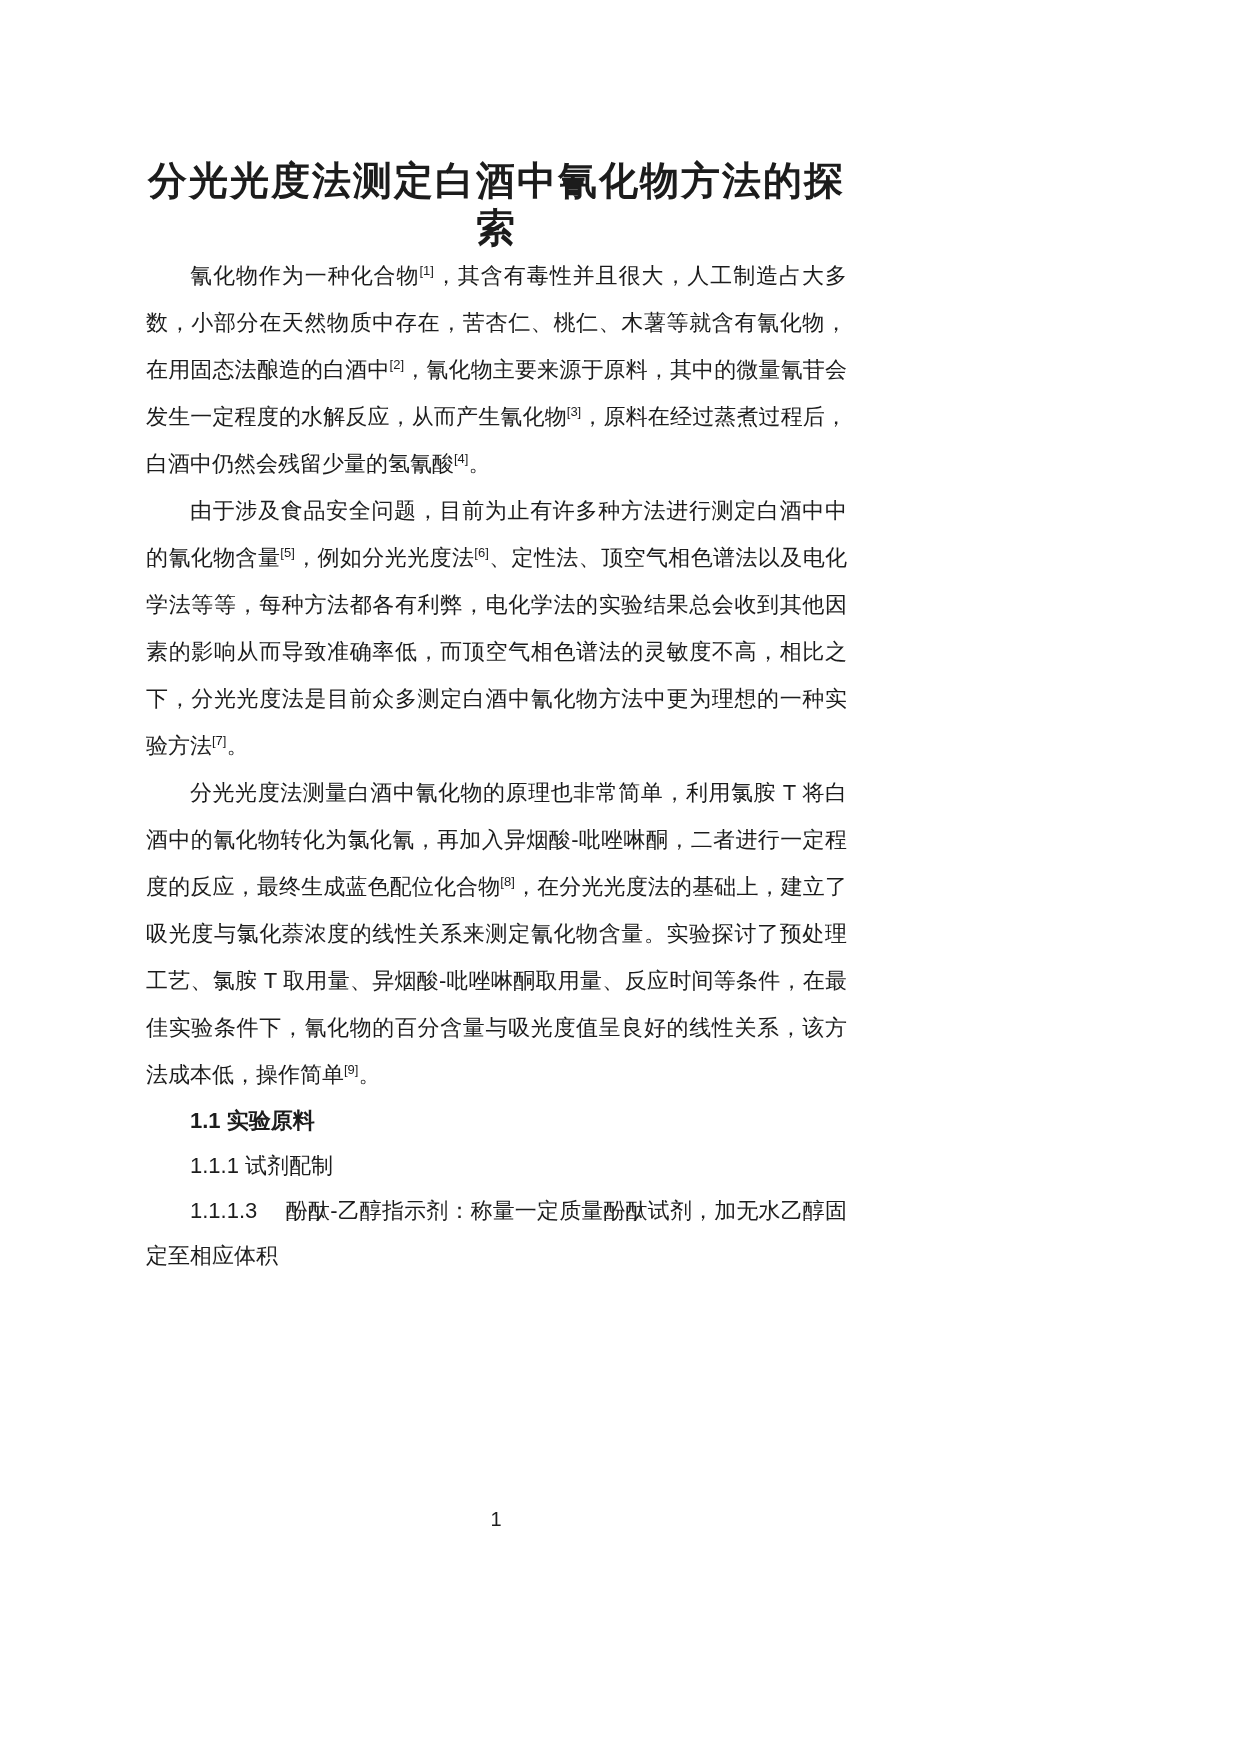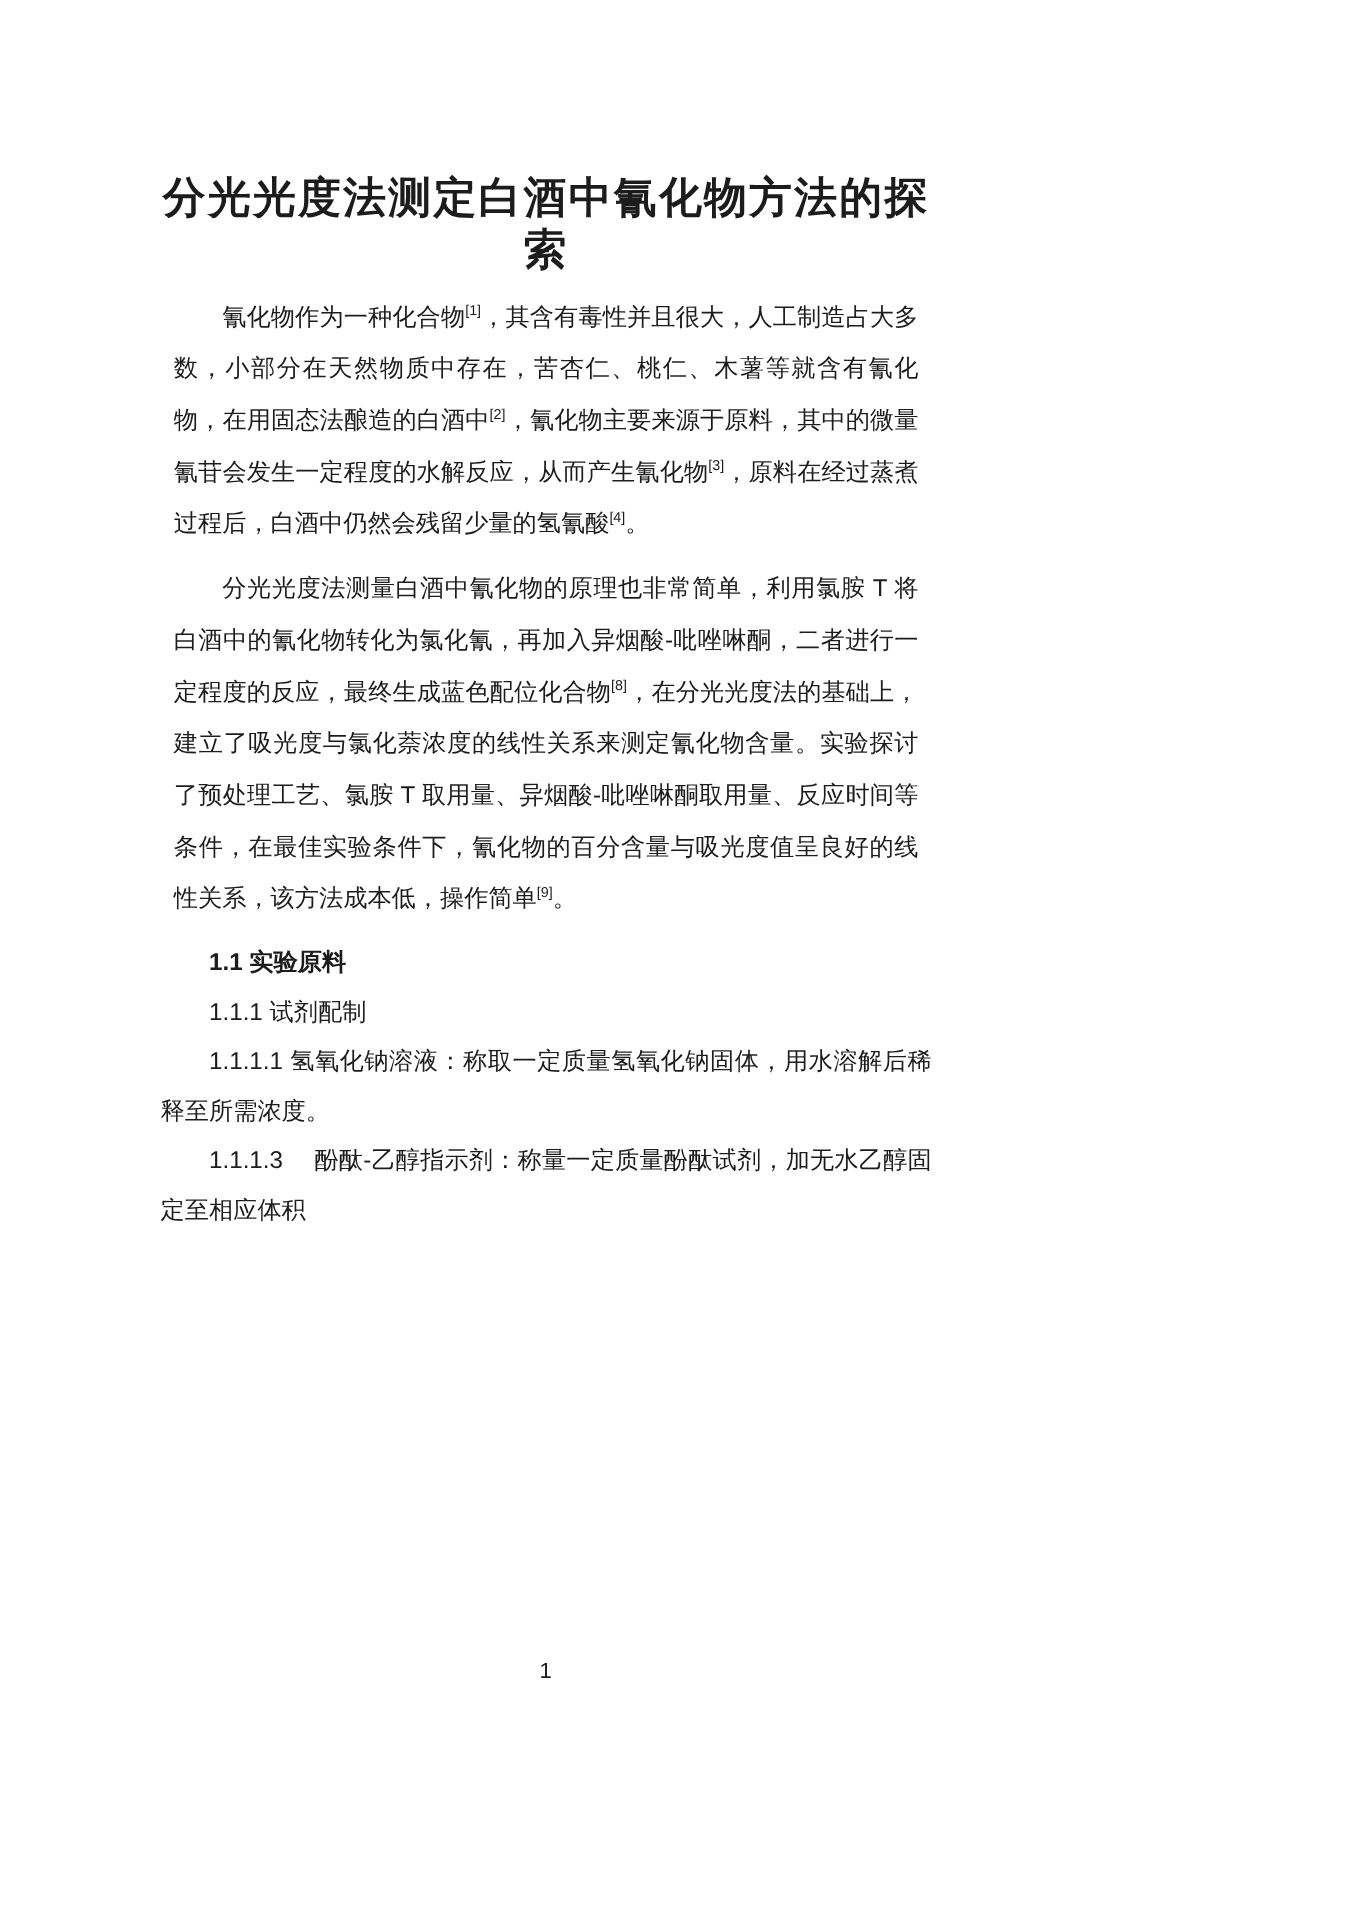--- a/index.html
+++ b/index.html
@@ -35,21 +35,21 @@
     font-weight: 700;
     text-align: center;
     margin: 50px 0 20px 0;
     letter-spacing: 2px;
   }
   .body-p {
     font-size: 22px;
     line-height: 47px;
     text-align: justify;
     text-indent: 2em;
-    margin: 12px;
+    margin: 0;
   }
   sup {
     font-size: 13px;
     line-height: 0;
   }
   sub {
     font-size: 14px;
     line-height: 0;
   }
   .section1-heading {
@@ -82,29 +82,29 @@
 </head>
 <body>
 
 <div class="page">
 
   <h1 class="doc-title">分光光度法测定白酒中氰化物方法的探索</h1>
 
 
   <p class="body-p"><span>氰化物作为一种化合物</span><sup>[1]</sup><span>，其含有毒性并且很大，人工制造占大多数，小部分在天然物质中存在，苦杏仁、桃仁、木薯等就含有氰化物，在用固态法酿造的白酒中</span><sup>[2]</sup><span>，氰化物主要来源于原料，其中的微量氰苷会发生一定程度的水解反应，从而产生氰化物</span><sup>[3]</sup><span>，原料在经过蒸煮过程后，白酒中仍然会残留少量的氢氰酸</span><sup>[4]</sup><span>。</span></p>
 
+  <p class="body-p"><span>由于涉及食品安全问题，目前为止有许多种方法进行测定白酒中中的氰化物含量</span><sup>[5]</sup><span>，例如分光光度法</span><sup>[6]</sup><span>、定性法、顶空气相色谱法以及电化学法等等，每种方法都各有利弊，电化学法的实验结果总会收到其他因素的影响从而导致准确率低，而顶空气相色谱法的灵敏度不高，相比之下，分光光度法是目前众多测定白酒中氰化物方法中更为理想的一种实验方法</span><sup>[7]</sup><span>。</span></p>
 
   <p class="body-p"><span>分光光度法测量白酒中氰化物的原理也非常简单，利用氯胺 T 将白酒中的氰化物转化为氯化氰，再加入异烟酸-吡唑啉酮，二者进行一定程度的反应，最终生成蓝色配位化合物</span><sup>[8]</sup><span>，在分光光度法的基础上，建立了吸光度与氯化萘浓度的线性关系来测定氰化物含量。实验探讨了预处理工艺、氯胺 T 取用量、异烟酸-吡唑啉酮取用量、反应时间等条件，在最佳实验条件下，氰化物的百分含量与吸光度值呈良好的线性关系，该方法成本低，操作简单</span><sup>[9]</sup><span>。</span></p>
 
 
   <p class="sub-p bold"><span>1.1 实验原料</span></p>
 
   <p class="sub-p"><span>1.1.1  试剂配制</span></p>
 
-  <p class="sub-p"><span>1.1.1.1 氢氧化钠溶液：称取一定质量氢氧化钠固体，用水溶解后稀释至所需浓度。</span></p>
 
 
   <p class="sub-p"><span>1.1.1.3　 酚酞-乙醇指示剂：称量一定质量酚酞试剂，加无水乙醇固定至相应体积</span></p>
 
 
   <div class="page-number">1</div>
 
 </div>
 
 </body></html>

